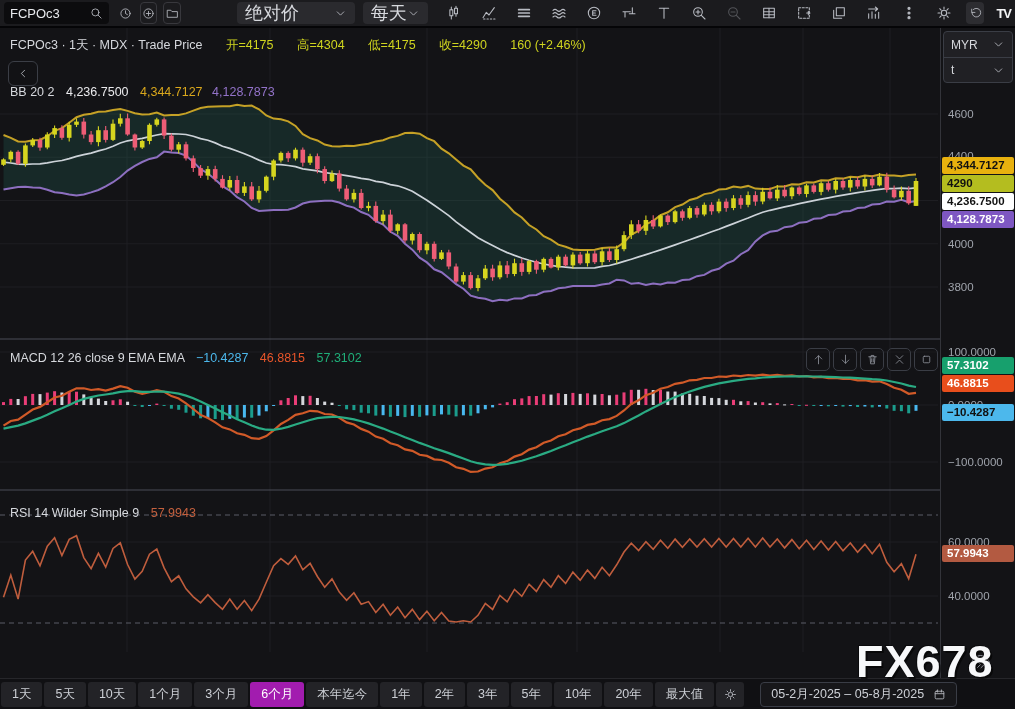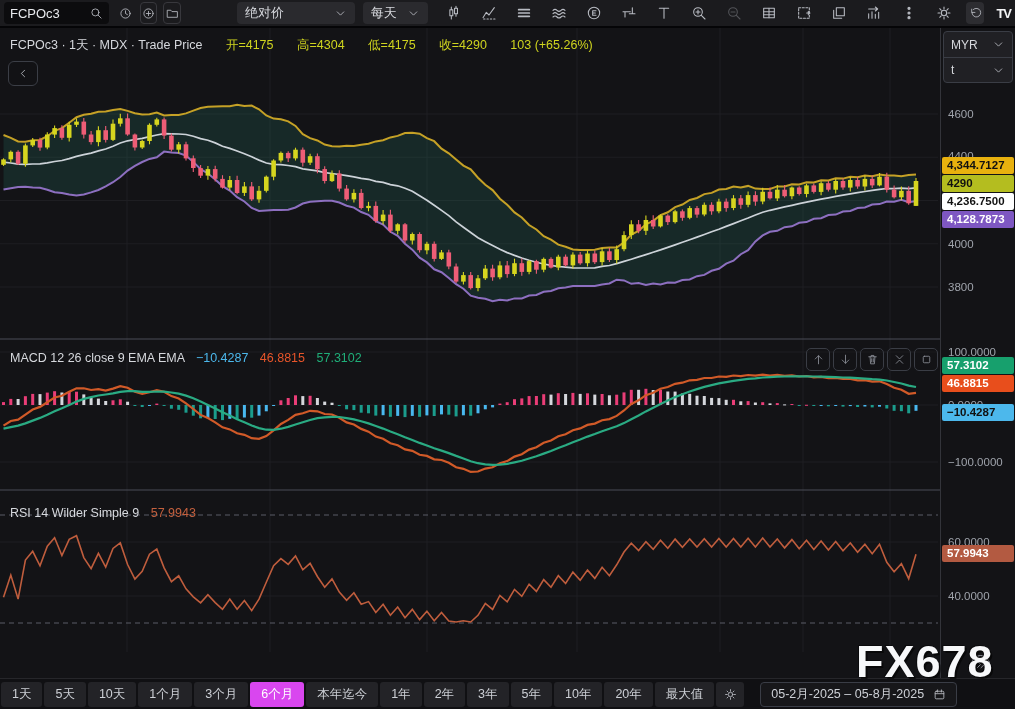--- a/index.html
+++ b/index.html
@@ -10,21 +10,21 @@
   
   .topbar { position:absolute; top:0; left:0; width:1015px; height:28px; background:#1b1b1e;
             border-bottom:2px solid #050507; display:flex; align-items:center; padding:0 4px; }
   .symbol-box { width:118px; height:22px; background:#0c0c0e; border-radius:4px; display:flex; align-items:center;
                 padding:0 6px; margin-right:8px; }
   .symbol-box input { flex:1; background:transparent; border:none; outline:none; color:#e8eaee;
                       font-size:13px; width:80px; font-family:"Liberation Sans",sans-serif; }
   .tb-icon { width:24px; height:22px; display:flex; align-items:center; justify-content:center; cursor:pointer; }
   .tb-boxed { border:1px solid #38383d; border-radius:4px; margin-left:6px; }
   .dropdown { height:22px; background:#2a2a2e; border-radius:4px; display:flex; align-items:center;
-              justify-content:space-between; padding:0 8px; font-size:13px; color:#d6d8dd; cursor:pointer; }
+              justify-content:space-between; padding:0 8px; font-size:18px; color:#d6d8dd; cursor:pointer; }
   .dd-price { width:160px; margin-left:56px; }
   .dd-interval { width:86px; margin-left:8px; }
   .tb-group { display:flex; align-items:center; margin-left:14px; gap:11px; }
   .dim { opacity:.35; }
   .undo-box { background:#2d2d31; border-radius:4px; width:26px; height:22px; margin-left:10px; }
   .tv-logo { font-size:13px; font-weight:bold; color:#f2f3f5; margin-left:12px; letter-spacing:-1px; }
   .ic { width:16px; height:16px; stroke:#b8bbc2; fill:none; stroke-width:1.6; stroke-linecap:round; stroke-linejoin:round; }
   .ic-s { width:13px; height:13px; }
 
   
@@ -84,21 +84,21 @@
 
   .watermark { position:absolute; top:636px; left:856px; font-size:45px; font-weight:bold; color:#f7f8fa;
                letter-spacing:1px; z-index:8; pointer-events:none;
                text-shadow:2px 2px 0 rgba(0,0,0,.55), -1px -1px 0 rgba(0,0,0,.45); }
 
   
   .bottombar { position:absolute; top:678px; left:0; width:1015px; height:31px; background:#101013;
                border-top:1px solid #26262a; display:flex; align-items:center; padding:0 1px; }
   .range-btn { height:25px; background:#232327; border-radius:3px; margin-right:2px; padding:0 11px;
                font-size:12.5px; color:#cdd0d6; display:flex; align-items:center; cursor:pointer; white-space:nowrap; }
-  .range-btn.active { background:#d946ef; color:#fff; }
+  .range-btn.active { background:#a21caf; color:#fff; }
   .gear-btn { width:28px; height:25px; background:#232327; border-radius:3px; display:flex; align-items:center;
               justify-content:center; cursor:pointer; margin-right:2px; }
   .date-box { height:25px; margin-left:14px; background:#17171a; border:1px solid #3a3d46; border-radius:4px;
               display:flex; align-items:center; gap:9px; padding:0 10px; font-size:12.5px; color:#cdd0d6; cursor:pointer; }
 </style>
 </head>
 <body>
 
 <div class="app">
 
@@ -649,29 +649,35 @@
         <line x1="0" y1="311" x2="940" y2="311" stroke="#4a4d56"></line>
         <line x1="0" y1="462" x2="940" y2="462" stroke="#4a4d56"></line>
       </svg>
 
     <div class="ohlc-row">
       <span class="t">FCPOc3 · 1天 · MDX · Trade Price</span>
       <span class="v"><span>开=</span><span>4175</span></span>
       <span class="v"><span>高=</span><span>4304</span></span>
       <span class="v"><span>低=</span><span>4175</span></span>
       <span class="v"><span>收=</span><span>4290</span></span>
-      <span class="v">103 (+65.26%)</span>
+      <span class="v">160 (+2.46%)</span>
     </div>
 
     <div class="back-btn">
       <svg class="ic ic-s" viewBox="0 0 24 24">
           <path d="M14 6l-6 6 6 6"></path>
         </svg>
     </div>
 
+    <div class="legend bb-legend">
+      <span class="lg-name">BB 20 2</span>
+      <span class="bb-basis">4,236.7500</span>
+      <span class="bb-upper">4,344.7127</span>
+      <span class="bb-lower">4,128.7873</span>
+    </div>
 
     <div class="legend macd-legend">
       <span class="lg-name">MACD 12 26 close 9 EMA EMA</span>
       <span class="macd-hist-v">−10.4287</span>
       <span class="macd-v">46.8815</span>
       <span class="macd-sig-v">57.3102</span>
     </div>
 
     <div class="pane-toolbar">
       <div class="pt-btn">

